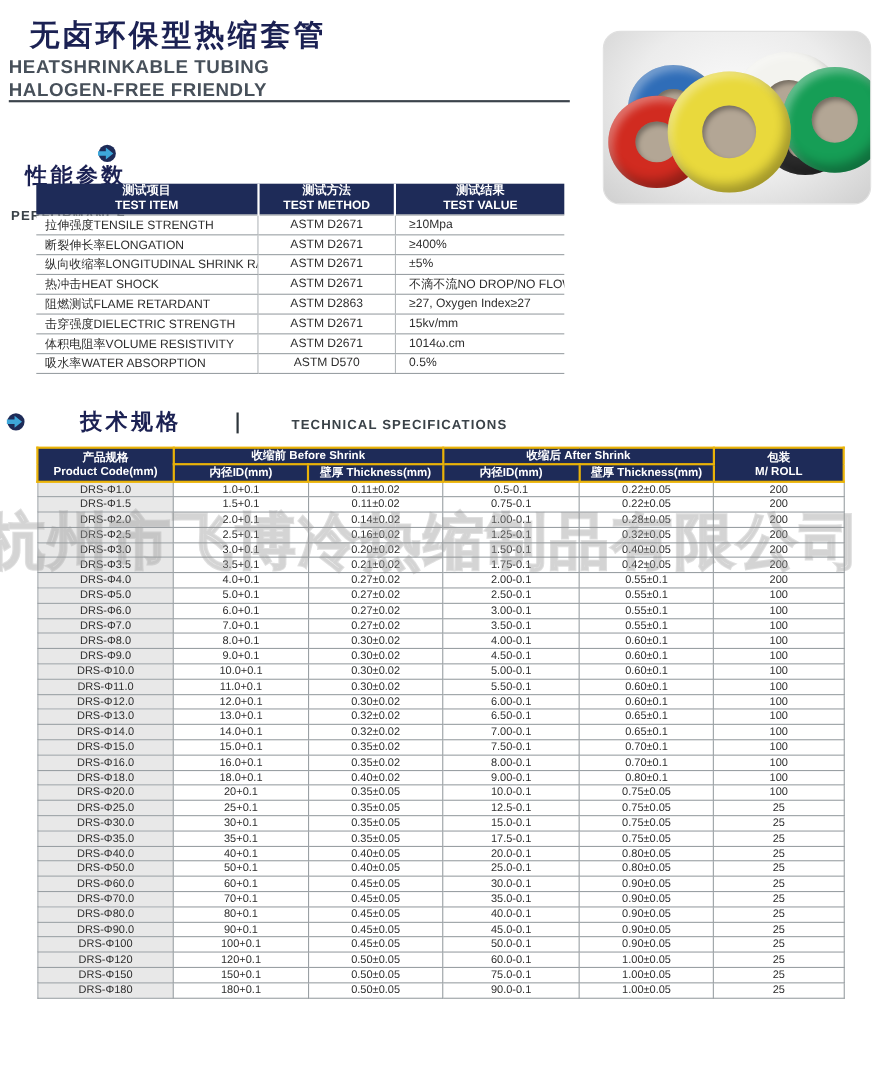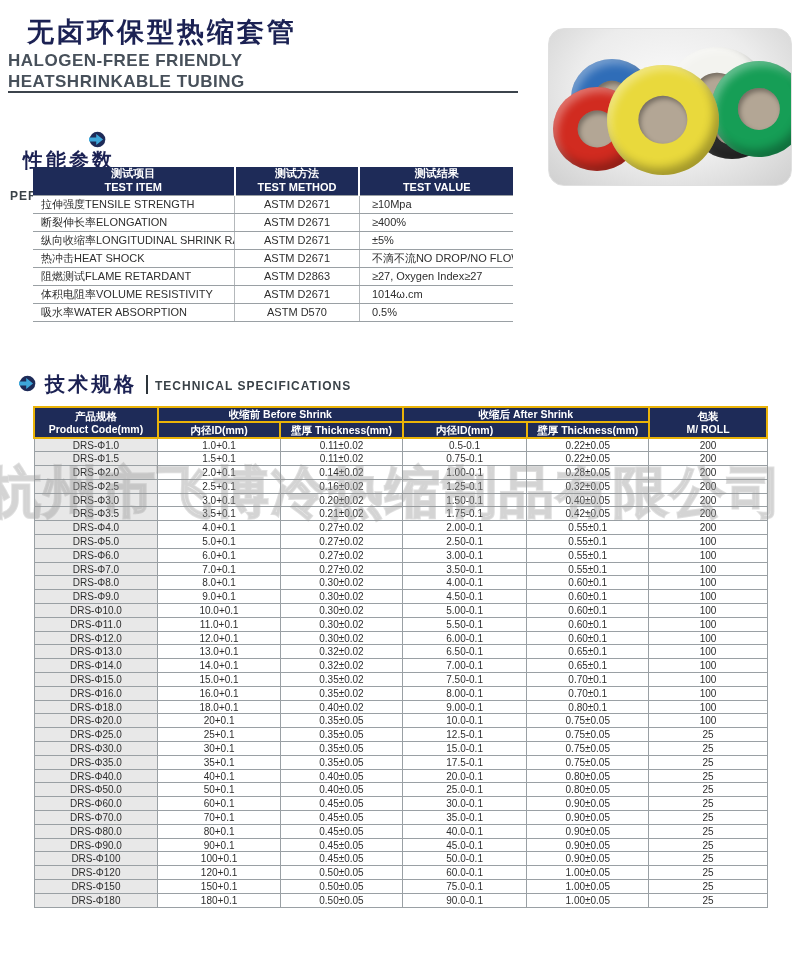--- a/index.html
+++ b/index.html
@@ -62,22 +62,22 @@
                color:rgba(165,165,165,0.18); -webkit-text-stroke:2px rgba(150,150,150,0.30);
                pointer-events:none; }
 </style>
 </head>
 <body>
 
 <div class="page">
 
   <div class="title-cn">无卤环保型热缩套管</div>
   <div class="subtitle">
+    <div>HEATSHRINKABLE TUBING</div>
     <div>HALOGEN-FREE FRIENDLY</div>
-    <div>HEATSHRINKABLE TUBING</div>
   </div>
   <div class="title-rule"></div>
 
   <div class="photo-card" id="photo-card">
       <div class="roll" style="left: 22px; top: 30px; width: 82px; height: 78px; z-index: 1; background: rgb(47, 109, 184);">
         <div class="hole"></div>
       </div>
       <div class="roll" style="left: 118px; top: 18px; width: 100px; height: 92px; z-index: 1; background: rgb(243, 243, 239);">
         <div class="hole"></div>
       </div>
@@ -149,33 +149,38 @@
           <td>热冲击HEAT SHOCK</td>
           <td>ASTM D2671</td>
           <td>不滴不流NO DROP/NO FLOW</td>
         </tr>
         <tr>
           <td>阻燃测试FLAME RETARDANT</td>
           <td>ASTM D2863</td>
           <td>≥27, Oxygen Index≥27</td>
         </tr>
         <tr>
+          <td>击穿强度DIELECTRIC STRENGTH</td>
+          <td>ASTM D2671</td>
+          <td>15kv/mm</td>
+        </tr>
+        <tr>
           <td>体积电阻率VOLUME RESISTIVITY</td>
           <td>ASTM D2671</td>
           <td>1014ω.cm</td>
         </tr>
         <tr>
           <td>吸水率WATER ABSORPTION</td>
           <td>ASTM D570</td>
           <td>0.5%</td>
         </tr>
       </tbody>
   </table>
 
-  <div class="sec-head" style="left:19px; top:374px;">
+  <div class="sec-head" style="left:6px; top:374px;gap:41px;">
     <svg class="sec-icon" viewBox="0 0 20 20">
       <circle cx="10" cy="10" r="9.2" fill="#1e2b58"></circle>
       <polygon points="0,7.6 8.5,7.6 8.5,3.6 16.5,10 8.5,16.4 8.5,12.4 0,12.4" fill="#3ea7da"></polygon>
     </svg>
     <span class="sec-cn">技术规格</span>
     <span class="sec-divider"></span>
     <span class="sec-en">TECHNICAL SPECIFICATIONS</span>
   </div>
 
   <table class="spec-table">

